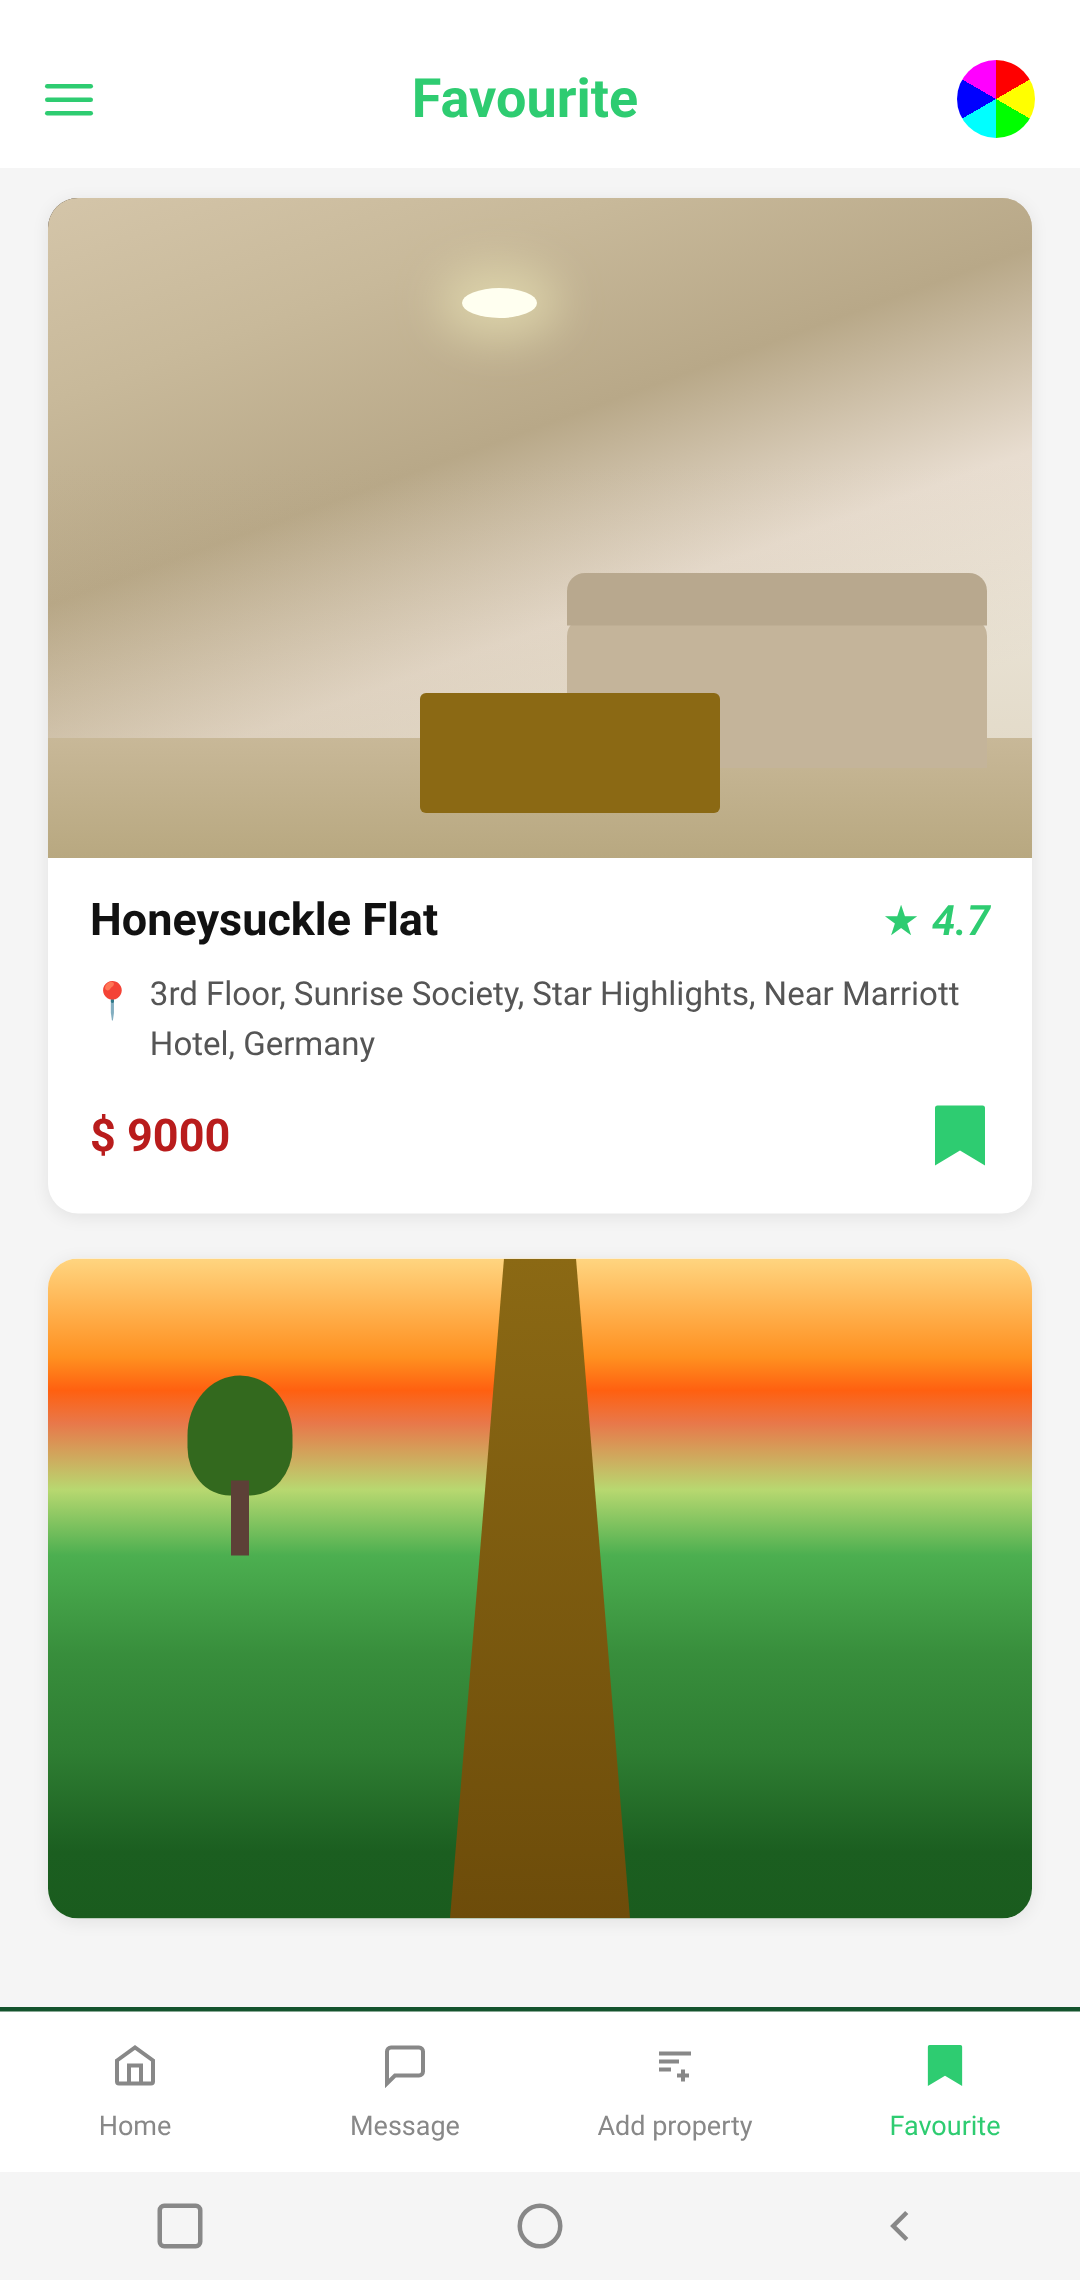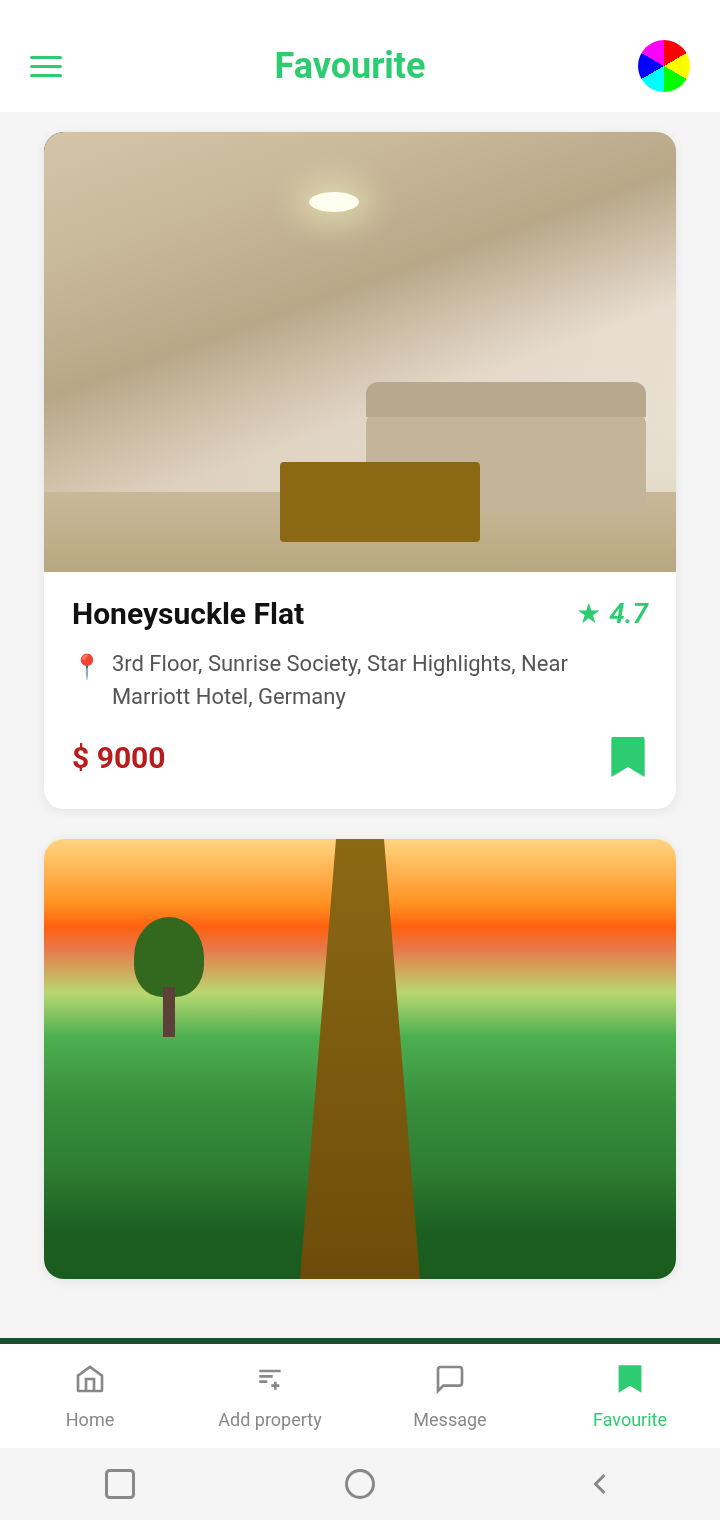--- a/index.html
+++ b/index.html
@@ -53,21 +53,21 @@
         yellow 60deg 120deg,
         lime 120deg 180deg,
         cyan 180deg 240deg,
         blue 240deg 300deg,
         magenta 300deg 360deg
       );
     }
 
     
     .content {
-      padding: 20px 44px;
+      padding: 20px 32px;
       background: #f5f5f5;
     }
 
     
     .property-card {
       background: #ffffff;
       border-radius: 20px;
       overflow: hidden;
       margin-bottom: 30px;
       box-shadow: 0 2px 12px rgba(0,0,0,0.08);
@@ -311,21 +311,21 @@
     }
 
     
     .bottom-nav {
       position: fixed;
       bottom: 72px;
       left: 0;
       width: 720px;
       height: 110px;
       background: #ffffff;
-      border-top: 6px solid #14532d;
+      border-top: 3px solid #14532d;
       display: flex;
       align-items: center;
       justify-content: space-around;
       z-index: 100;
     }
 
     .nav-item {
       display: flex;
       flex-direction: column;
       align-items: center;
@@ -459,33 +459,33 @@
         <path d="M3 9.5L12 3l9 6.5V20a1 1 0 01-1 1H4a1 1 0 01-1-1V9.5z"></path>
         <path d="M9 21V12h6v9"></path>
       </svg>
     </span>
     <span class="nav-label">Home</span>
   </div>
 
   <div class="nav-item">
     <span class="nav-icon">
       <svg width="32" height="32" viewBox="0 0 24 24" fill="none" stroke="#888" stroke-width="2">
+        <path d="M21 15a2 2 0 01-2 2H7l-4 4V5a2 2 0 012-2h14a2 2 0 012 2z"></path>
+      </svg>
+    </span>
+    <span class="nav-label">Message</span>
+  </div>
+
+  <div class="nav-item">
+    <span class="nav-icon">
+      <svg width="32" height="32" viewBox="0 0 24 24" fill="none" stroke="#888" stroke-width="2">
         <path d="M4 6h16M4 10h10M4 14h6M16 14v6M13 17h6"></path>
       </svg>
     </span>
     <span class="nav-label">Add property</span>
-  </div>
-
-  <div class="nav-item">
-    <span class="nav-icon">
-      <svg width="32" height="32" viewBox="0 0 24 24" fill="none" stroke="#888" stroke-width="2">
-        <path d="M21 15a2 2 0 01-2 2H7l-4 4V5a2 2 0 012-2h14a2 2 0 012 2z"></path>
-      </svg>
-    </span>
-    <span class="nav-label">Message</span>
   </div>
 
   <div class="nav-item">
     <span class="nav-icon active">
       <svg width="32" height="32" viewBox="0 0 24 28" fill="#2ecc71" xmlns="http://www.w3.org/2000/svg">
         <path d="M3 2h18a1 1 0 011 1v23l-10-6-10 6V3a1 1 0 011-1z"></path>
       </svg>
     </span>
     <span class="nav-label active">Favourite</span>
   </div>

